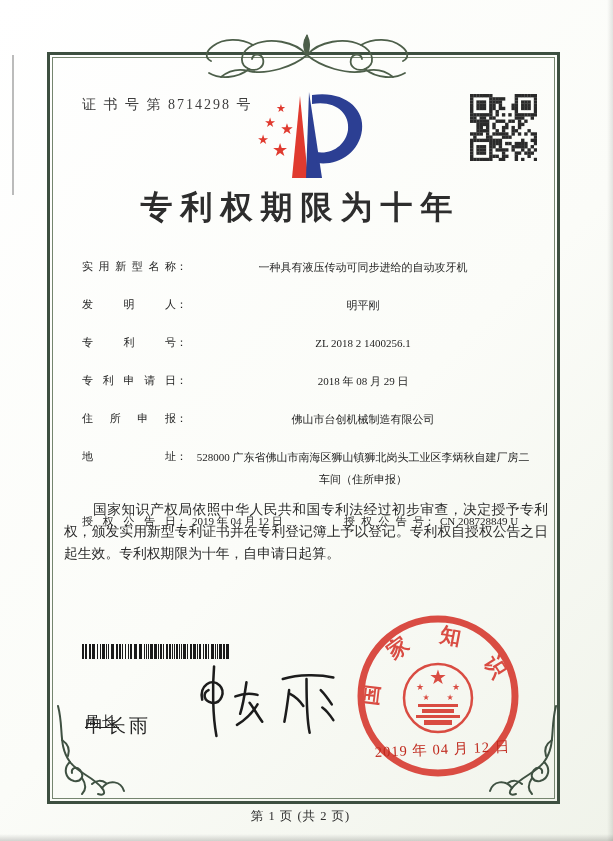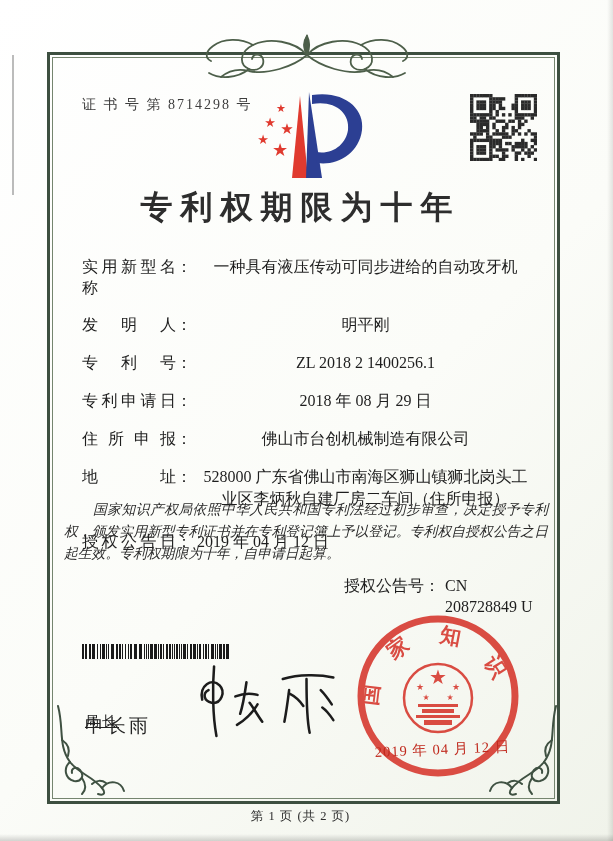--- a/index.html
+++ b/index.html
@@ -18,32 +18,32 @@
   .corner.br{left:484px;top:700px;transform:scaleX(-1);}
 
   .cert-no{position:absolute;left:82px;top:96px;font-size:14px;letter-spacing:2px;color:#3d3d3d;}
   .logo{position:absolute;left:243px;top:82px;width:130px;height:104px;}
   .qr{position:absolute;left:470px;top:94px;width:67px;height:67px;}
 
   .title{position:absolute;left:47px;top:186px;width:507px;text-align:center;
          font-size:32px;font-weight:bold;letter-spacing:8px;color:#2d2d2d;}
 
   .fields{position:absolute;left:82px;top:256px;width:452px;}
-  .frow{display:flex;align-items:flex-start;font-size:16px;line-height:21px;margin-bottom:16px;color:#1e1e1e;}
+  .frow{display:flex;align-items:flex-start;font-size:11px;line-height:21px;margin-bottom:16px;color:#1e1e1e;}
   .flabel{width:94px;flex:none;text-align:justify;text-align-last:justify;}
   .fcolon{flex:none;margin-right:5px;}
   .fvalue{flex:1;line-height:22px;text-align:center;}
   .frow.addr{margin-bottom:21px;}
   .grant-left{display:flex;width:262px;flex:none;}
-  .grant-right{display:flex;flex:1;margin-top:44px;}
+  .grant-right{display:flex;flex:1;}
   .grant-right .flabel{width:80px;}
 
   .paras{position:absolute;left:64px;top:499px;width:484px;font-size:13.8px;line-height:21.8px;
          text-align:justify;color:#2b2b2b;}
-  .paras p{margin:0;text-indent:2.1em;font-style:italic;}
+  .paras p{margin:0;text-indent:2.1em;}
 
   .barcode{position:absolute;left:82px;top:644px;width:152px;height:15px;}
   .signer-title{position:absolute;left:85px;top:713px;font-size:14px;letter-spacing:3px;color:#232323;text-decoration:underline;}
   .signer-name{position:absolute;left:85px;top:713px;font-size:19px;letter-spacing:3px;color:#232323;}
   .signature{position:absolute;left:188px;top:648px;width:158px;height:104px;}
 
   .seal{position:absolute;left:352px;top:610px;width:172px;height:172px;}
   .seal-date{position:absolute;left:345px;top:740px;width:195px;text-align:center;color:#c02a1e;
              font-size:14.5px;letter-spacing:1px;transform:rotate(-2.5deg);z-index:5;}
 

